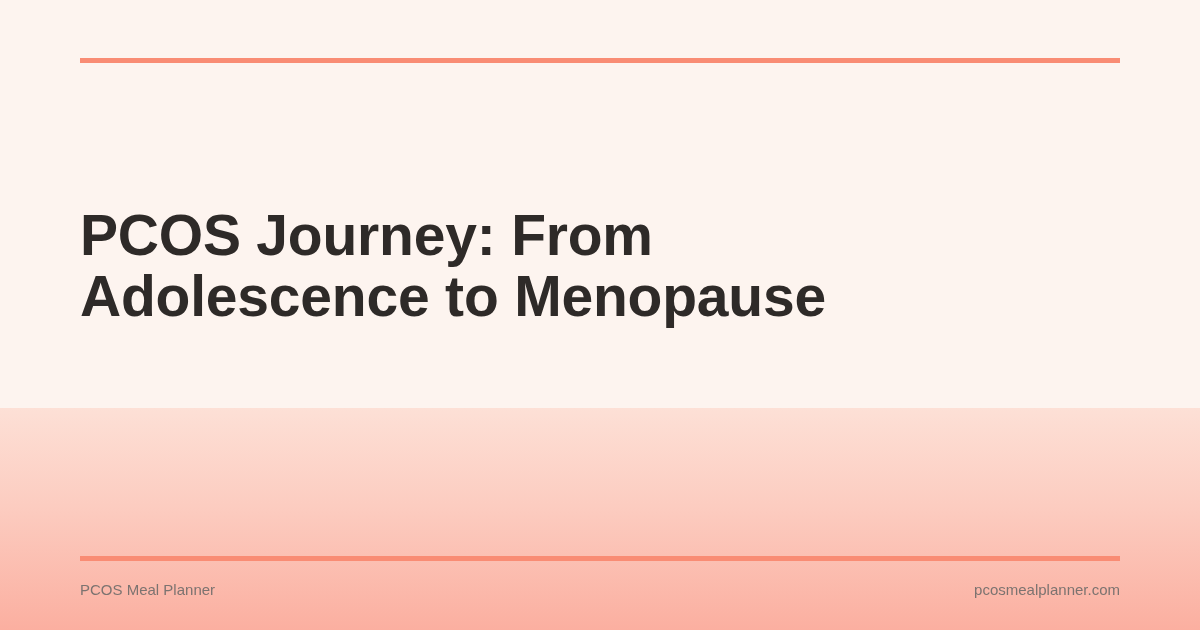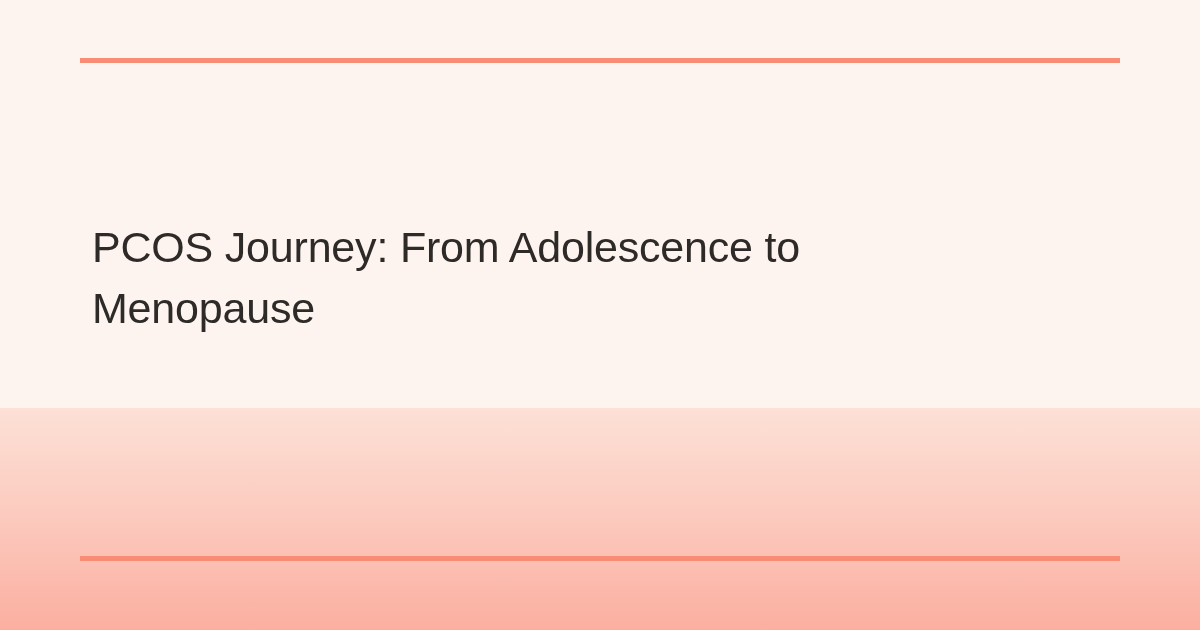--- a/index.html
+++ b/index.html
@@ -44,23 +44,23 @@
   .rule-bottom { top: 556px; }
 
   
   .title-block {
     position: absolute;
     left: 80px;
     top: 205px;
     width: 900px;
   }
   .title {
-    margin: 12px;
-    font-size: 43px;
-    font-weight: 400;
+    margin: 0;
+    font-size: 57px;
+    font-weight: 700;
     line-height: 61px;
     letter-spacing: -0.2px;
     color: #2E2A28;
     white-space: pre-line;
   }
 
   
   .footer {
     position: absolute;
     left: 80px;
@@ -87,14 +87,18 @@
   <div class="gradient-band"></div>
 
   <div class="rule rule-top"></div>
 
   <div class="title-block">
     <h1 class="title">PCOS Journey: From Adolescence to Menopause</h1>
   </div>
 
   <div class="rule rule-bottom"></div>
 
+  <div class="footer">
+    <span class="footer-brand">PCOS Meal Planner</span>
+    <span class="footer-url">pcosmealplanner.com</span>
+  </div>
 
 </div>
 
 </body></html>

